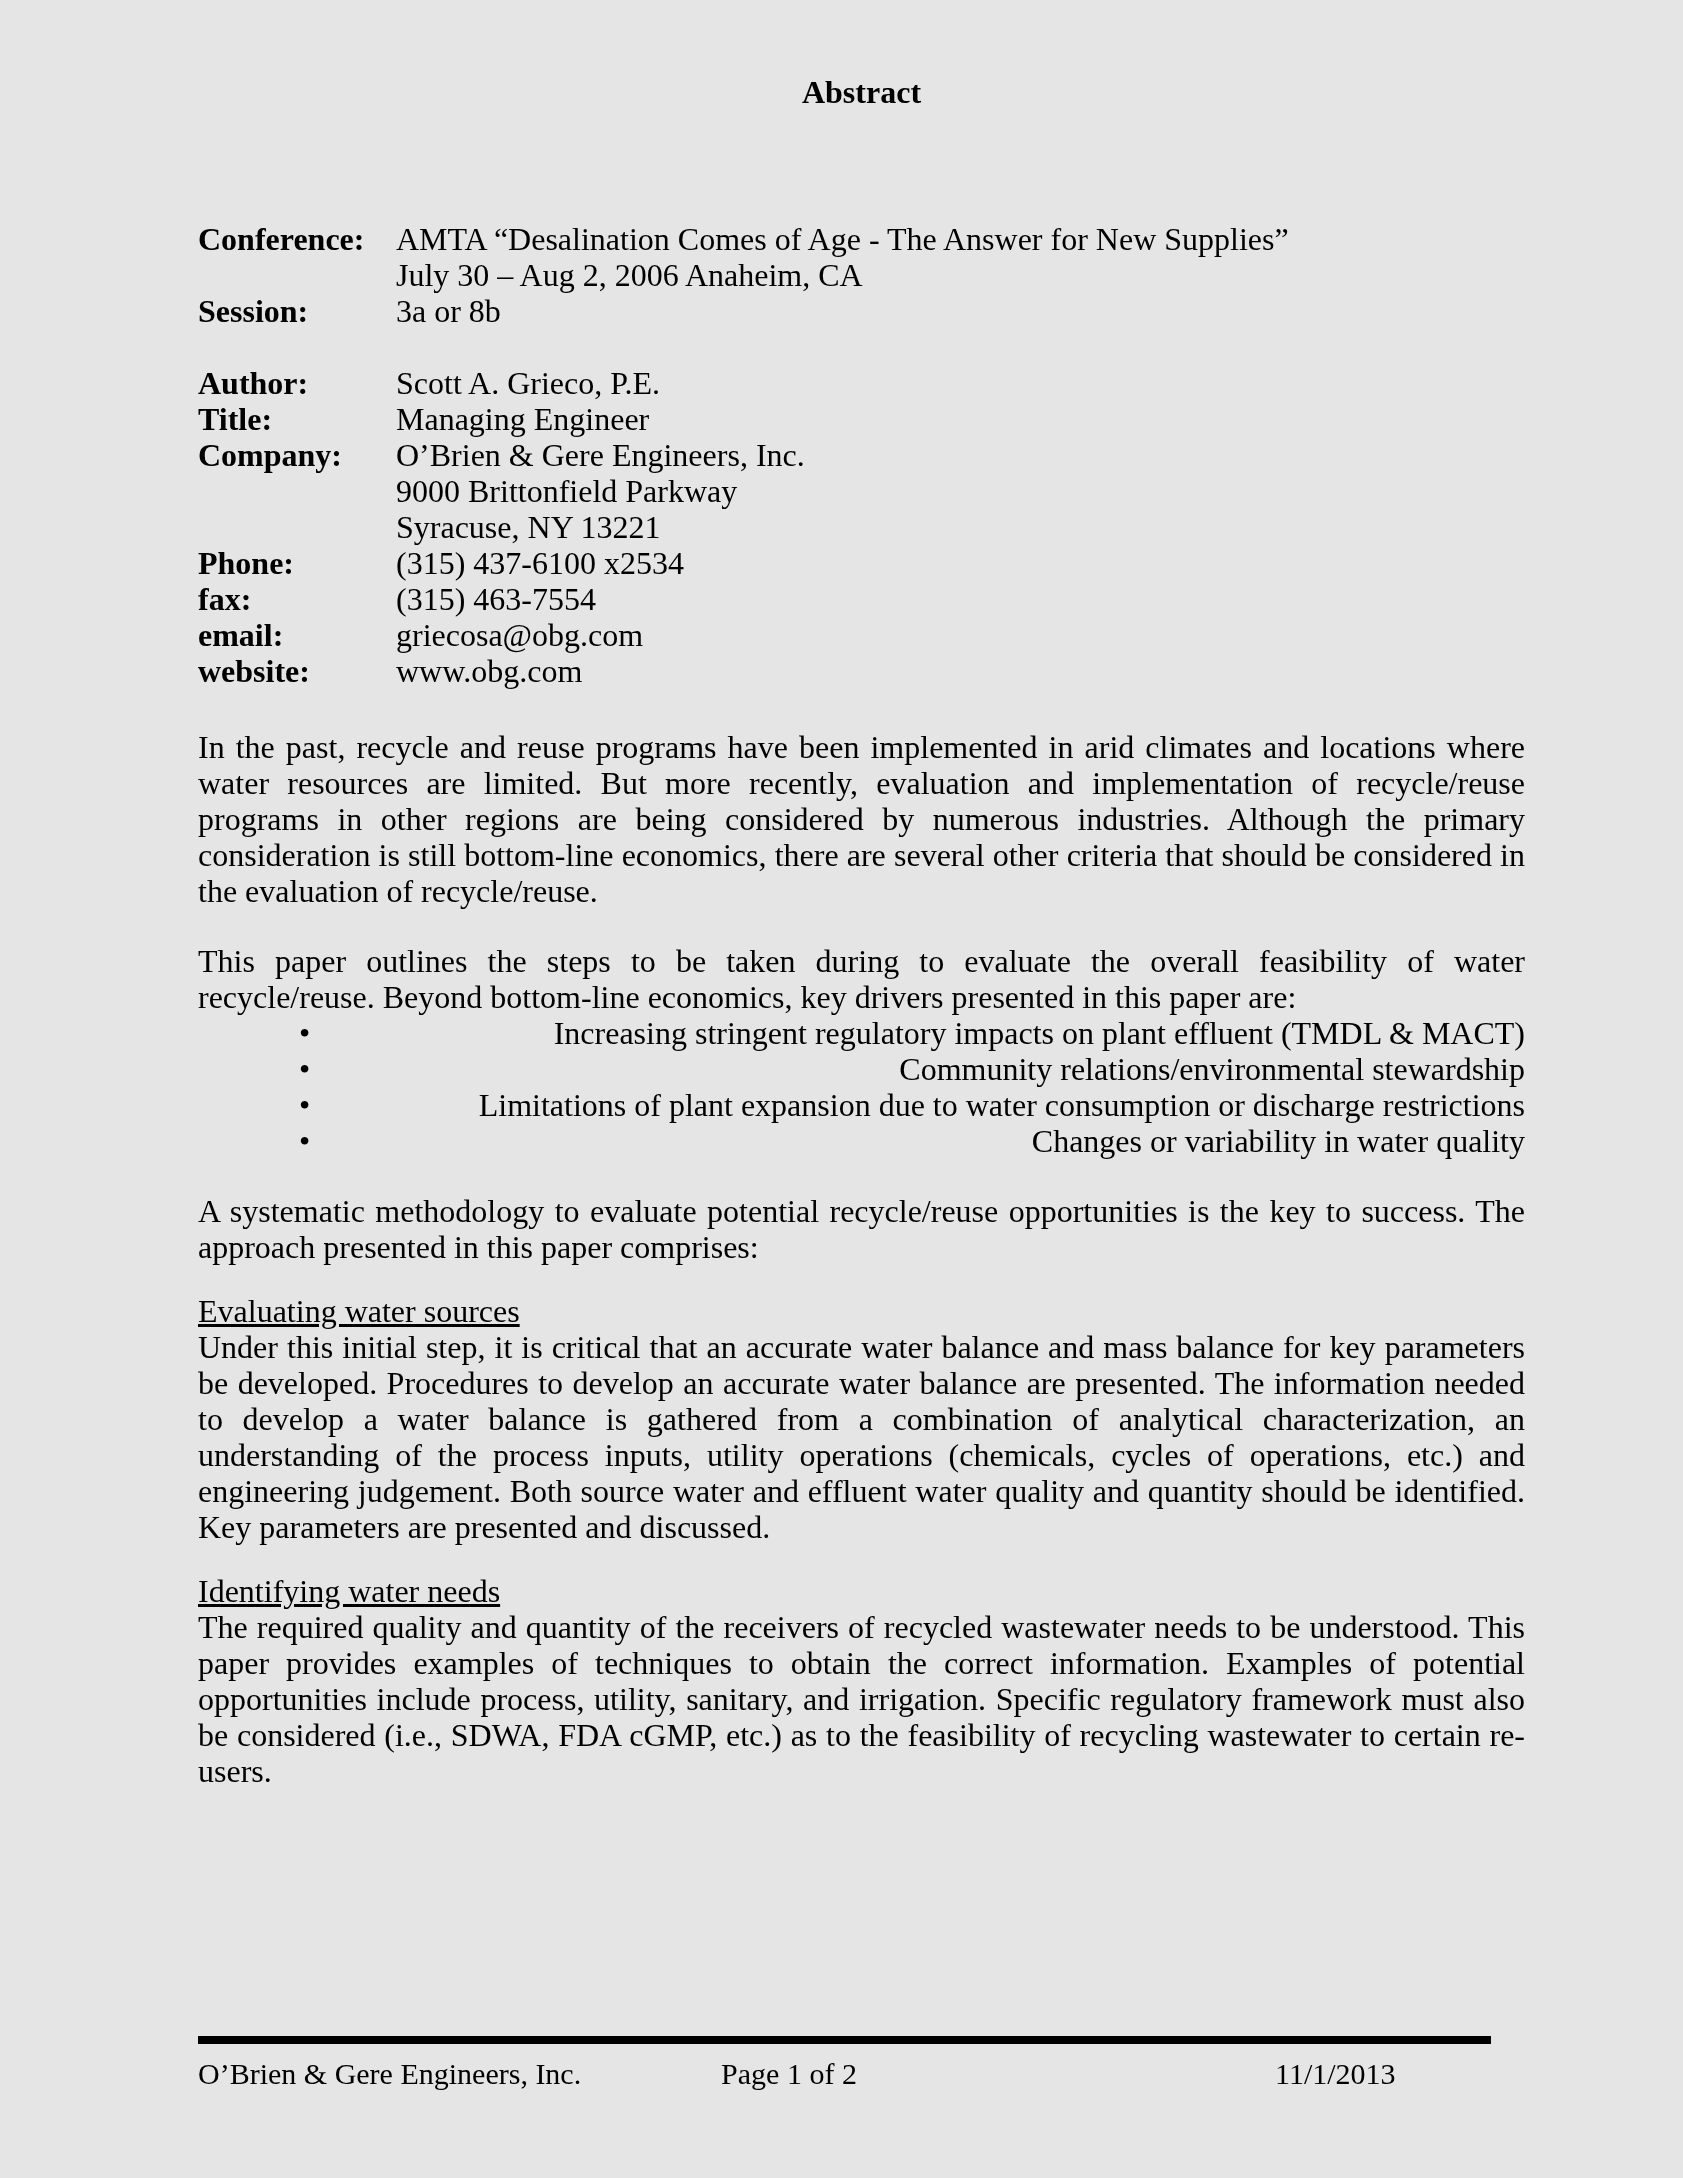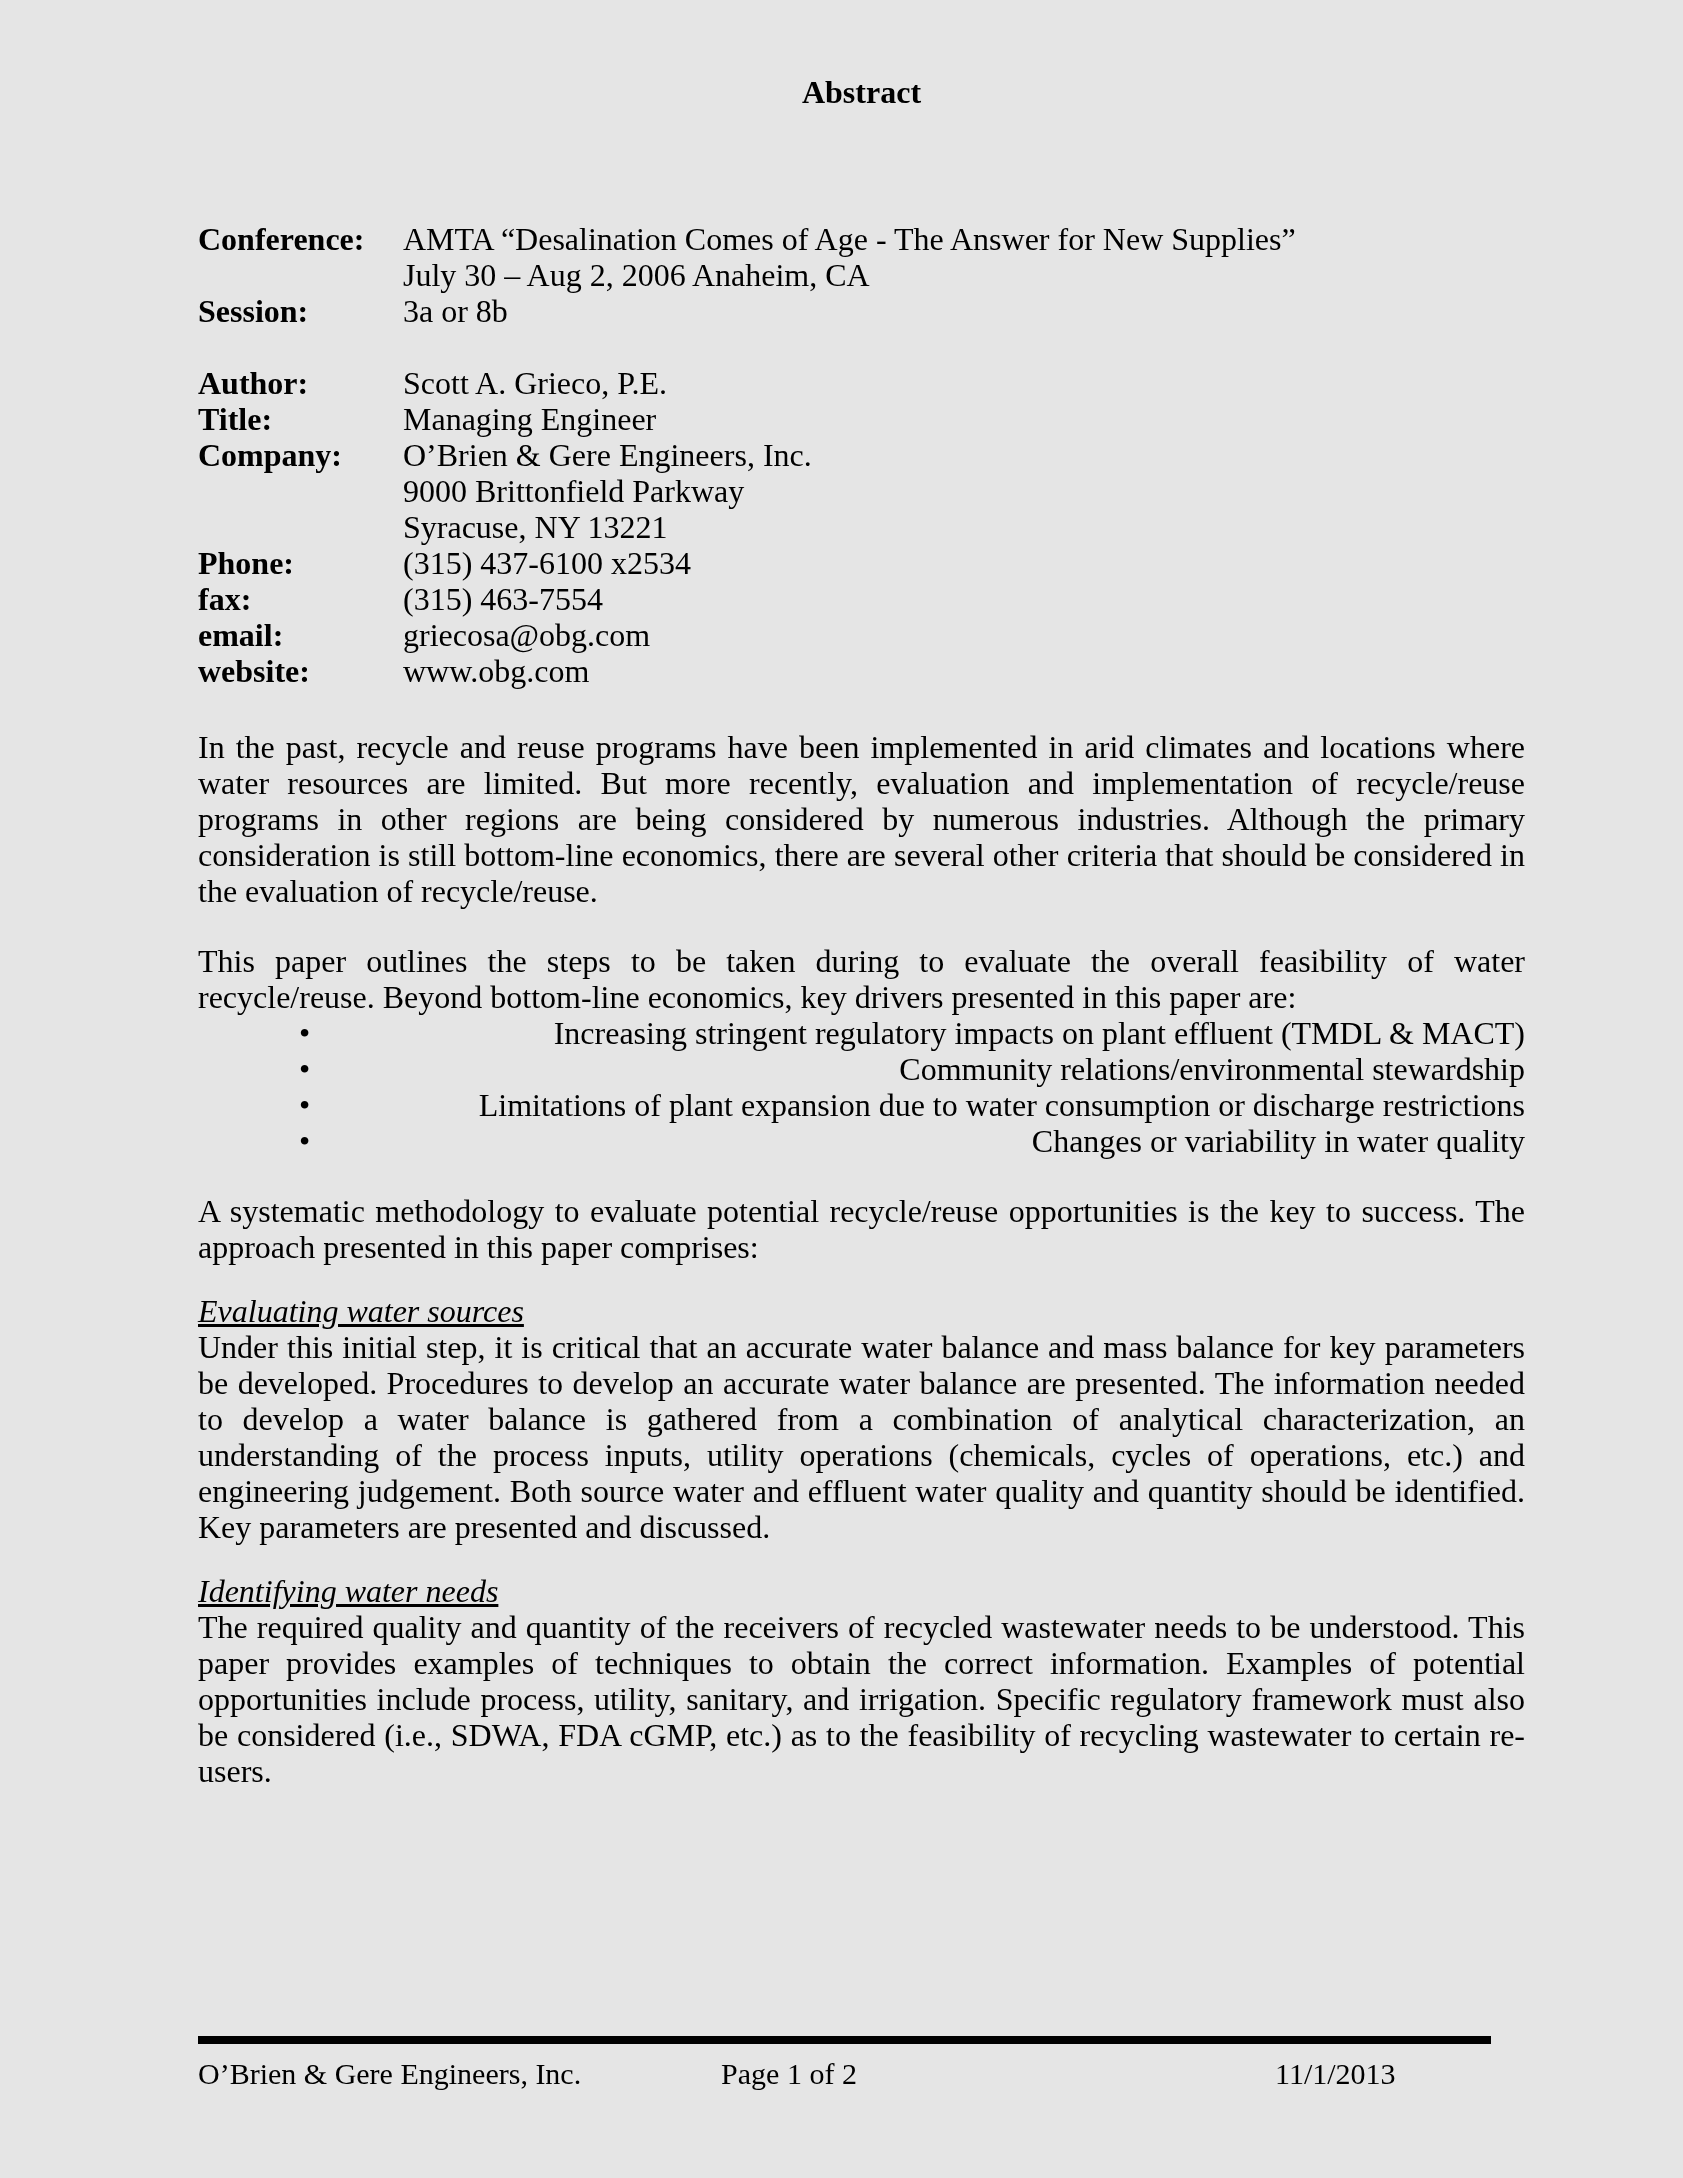--- a/index.html
+++ b/index.html
@@ -19,36 +19,36 @@
     left: 198px;
     top: 0;
     width: 1327px;
   }
   .title-block {
     margin-top: 74px;
     text-align: center;
     font-weight: bold;
   }
   .info-block { margin-top: 111px; }
-  .info-row { display: flex; min-height: 36px; gap: 7px; }
+  .info-row { display: flex; min-height: 36px; }
   .info-label { width: 198px; flex-shrink: 0; font-weight: bold; }
   .info-value { flex: 1; }
   .para {
     margin: 34px 0 0 0;
     text-align: justify;
   }
   .bullet-list { margin: 0; padding: 0; list-style: none; text-align: right; }
   .bullet-item { position: relative; margin-left: 152px; }
   .bullet-item::before {
     content: "\2022";
     position: absolute;
     left: -51px;
   }
   .section { margin-top: 28px; }
-  .section-heading { text-decoration: underline; font-style: italic; }
+  .section-heading { text-decoration: underline; }
   .section-body { text-align: justify; }
   .footer {
     position: absolute;
     left: 198px;
     top: 2036px;
     width: 1293px;
     font-size: 30px;
   }
   .footer-rule { height: 8px; background: #000000; }
   .footer-text { position: relative; margin-top: 12px; height: 38px; }

